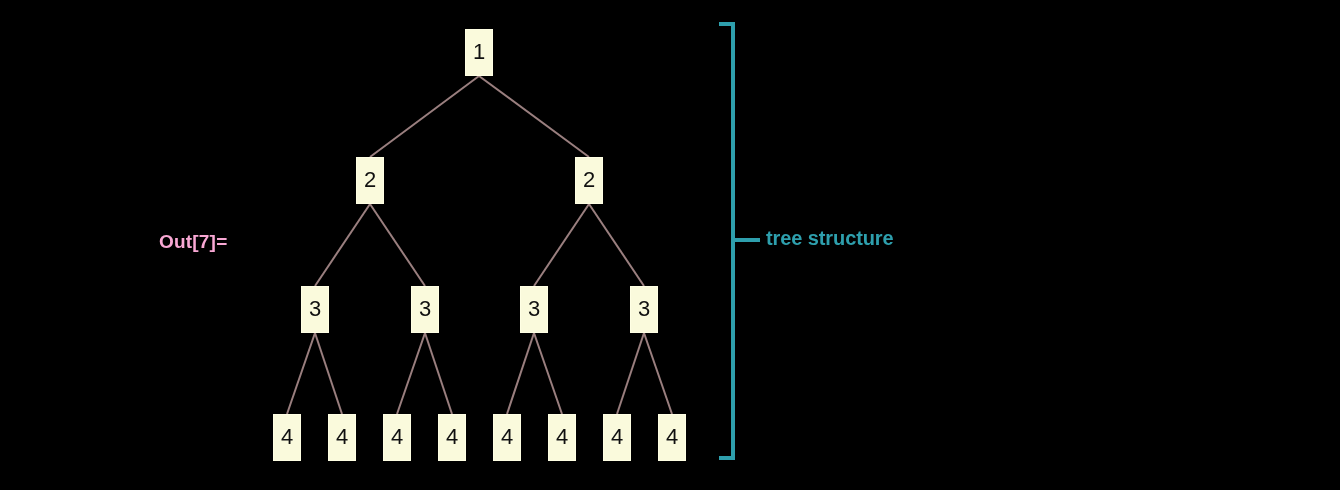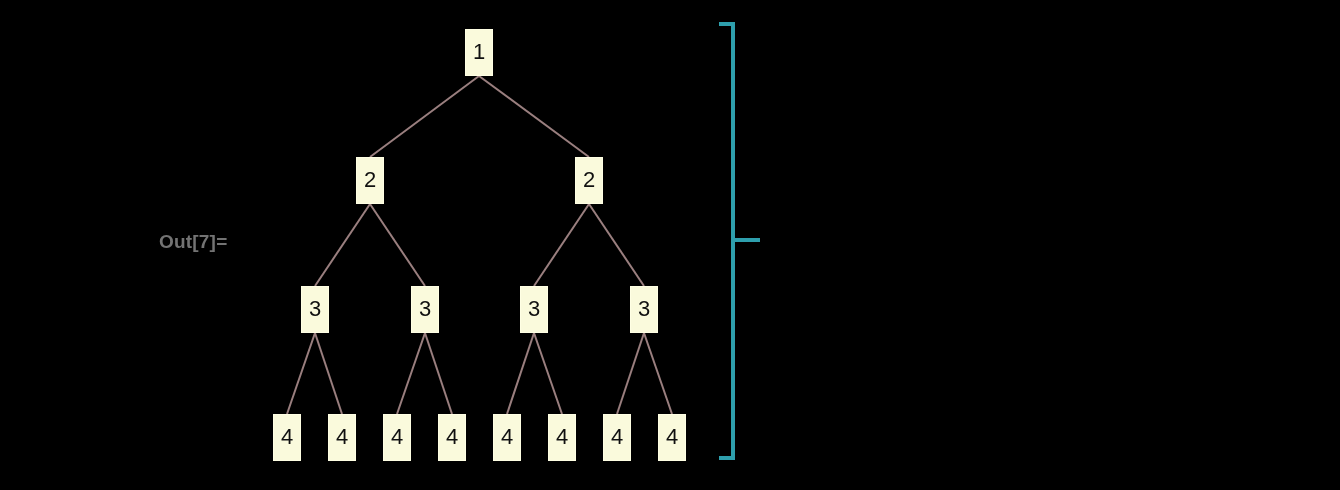--- a/index.html
+++ b/index.html
@@ -74,21 +74,21 @@
     white-space: nowrap;
     letter-spacing: -0.1px;
     user-select: none;
   }
 </style>
 </head>
 <body>
 
 <div id="stage" style="background: rgb(0, 0, 0);">
 
-  <div id="out-label" style="left: 159px; top: 231px; color: #737373;">Out[7]=</div>
+  <div id="out-label" style="left: 159px; top: 231px; color: #f9a8d4;">Out[7]=</div>
 
   <svg id="graphics" width="1340" height="490" viewBox="0 0 1340 490" xmlns="http://www.w3.org/2000/svg">
     <g id="edges">
         <line x1="479" y1="76" x2="370" y2="157" stroke="#9a7f7f" stroke-width="2"></line>
         <line x1="479" y1="76" x2="589" y2="157" stroke="#9a7f7f" stroke-width="2"></line>
         <line x1="370" y1="204" x2="315" y2="286" stroke="#9a7f7f" stroke-width="2"></line>
         <line x1="370" y1="204" x2="425" y2="286" stroke="#9a7f7f" stroke-width="2"></line>
         <line x1="589" y1="204" x2="534" y2="286" stroke="#9a7f7f" stroke-width="2"></line>
         <line x1="589" y1="204" x2="644" y2="286" stroke="#9a7f7f" stroke-width="2"></line>
         <line x1="315" y1="333" x2="287" y2="414" stroke="#9a7f7f" stroke-width="2"></line>
@@ -147,14 +147,15 @@
         <span class="node-label">4</span>
       </div>
       <div class="node" style="left: 603px; top: 414px; width: 28px; height: 47px; background: rgb(250, 250, 220); border-color: rgb(255, 255, 228); color: rgb(16, 16, 16);">
         <span class="node-label">4</span>
       </div>
       <div class="node" style="left: 658px; top: 414px; width: 28px; height: 47px; background: rgb(250, 250, 220); border-color: rgb(255, 255, 228); color: rgb(16, 16, 16);">
         <span class="node-label">4</span>
       </div>
     </div>
 
+  <div id="bracket-label" style="color: rgb(46, 159, 173);">tree structure</div>
 
 </div>
 
 </body></html>

